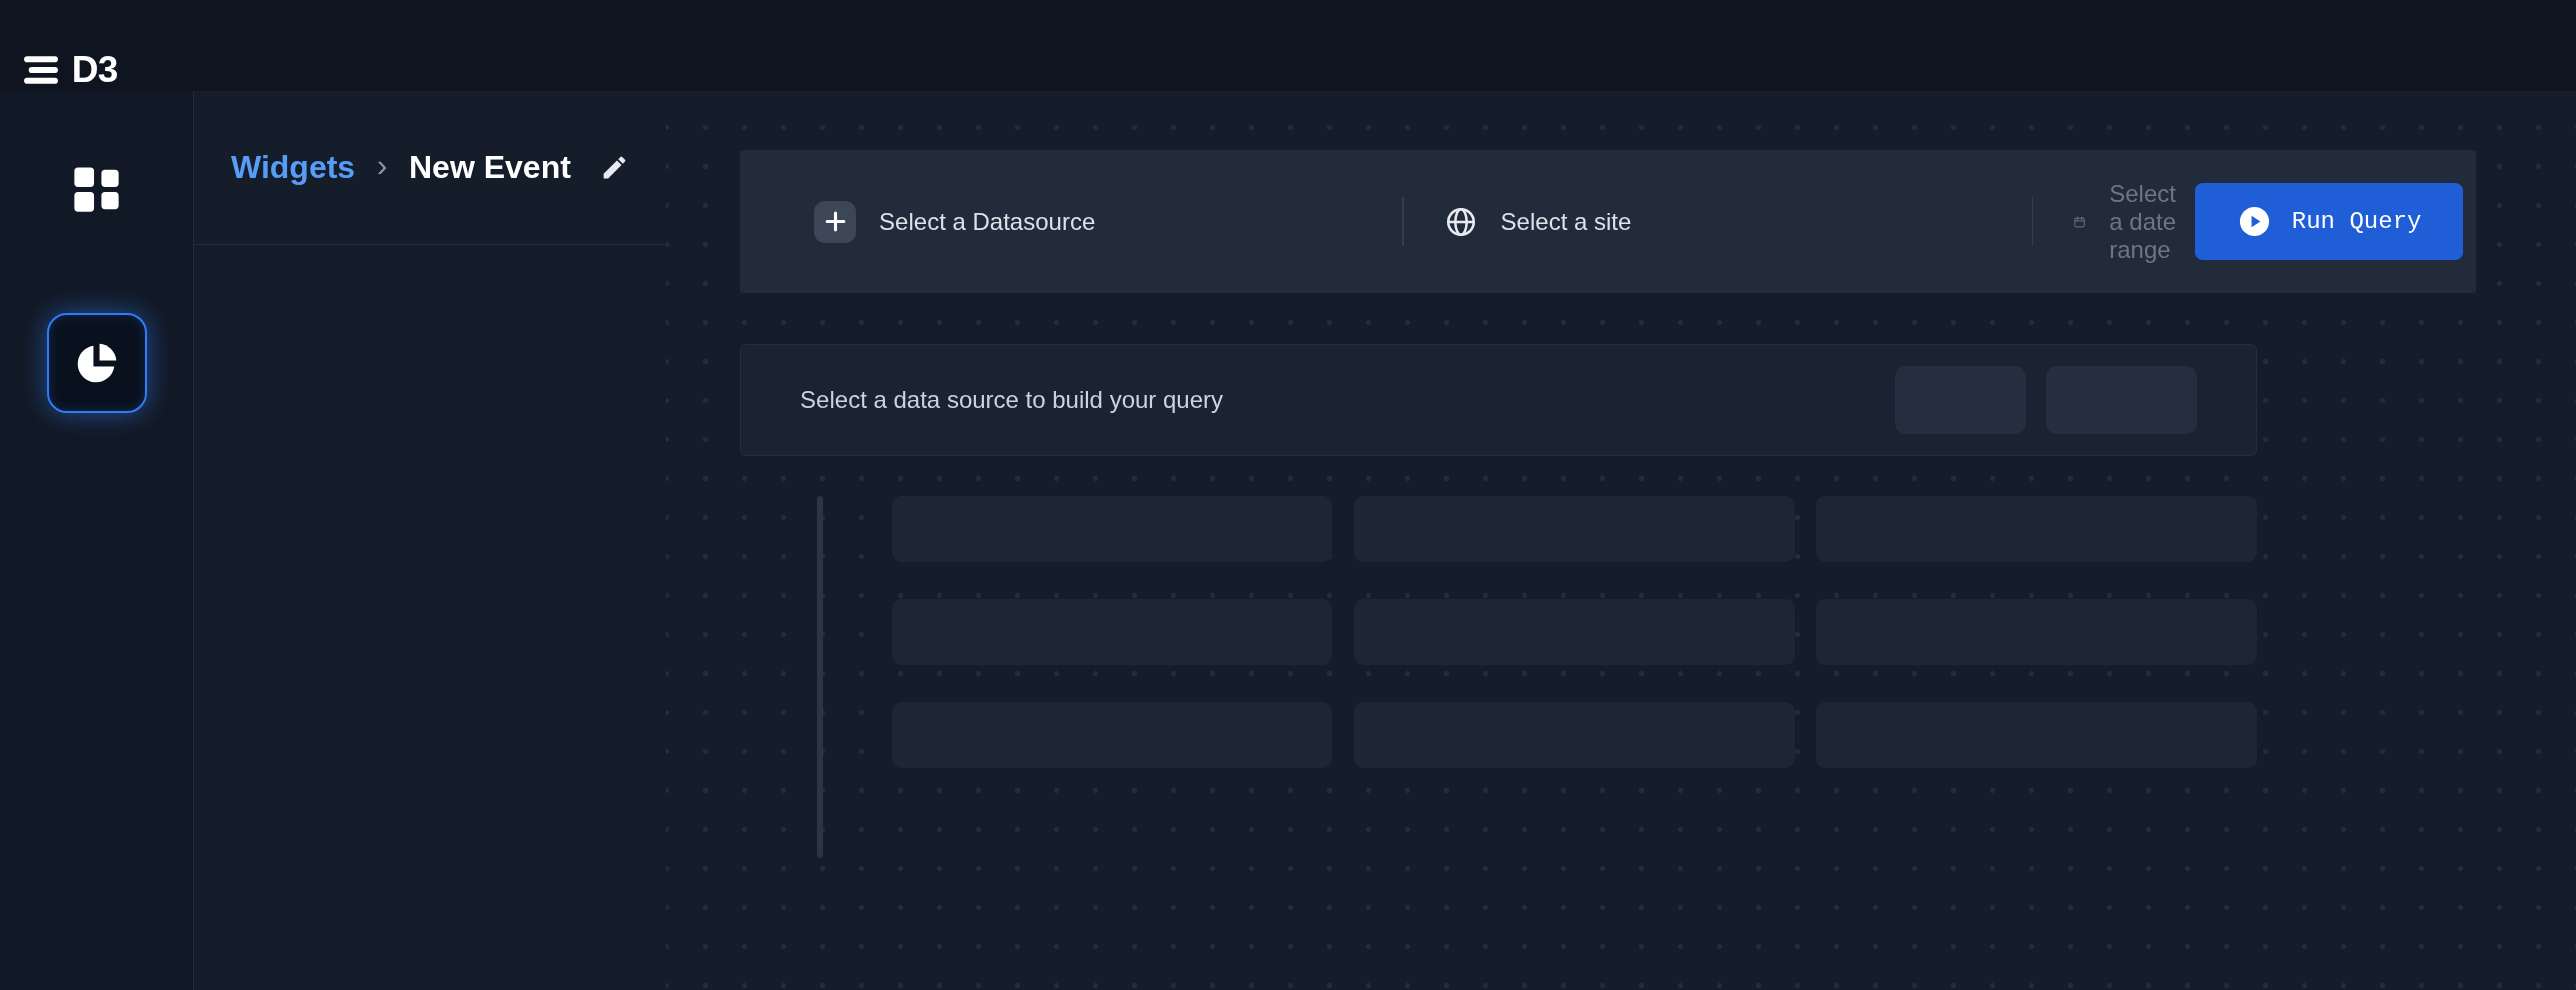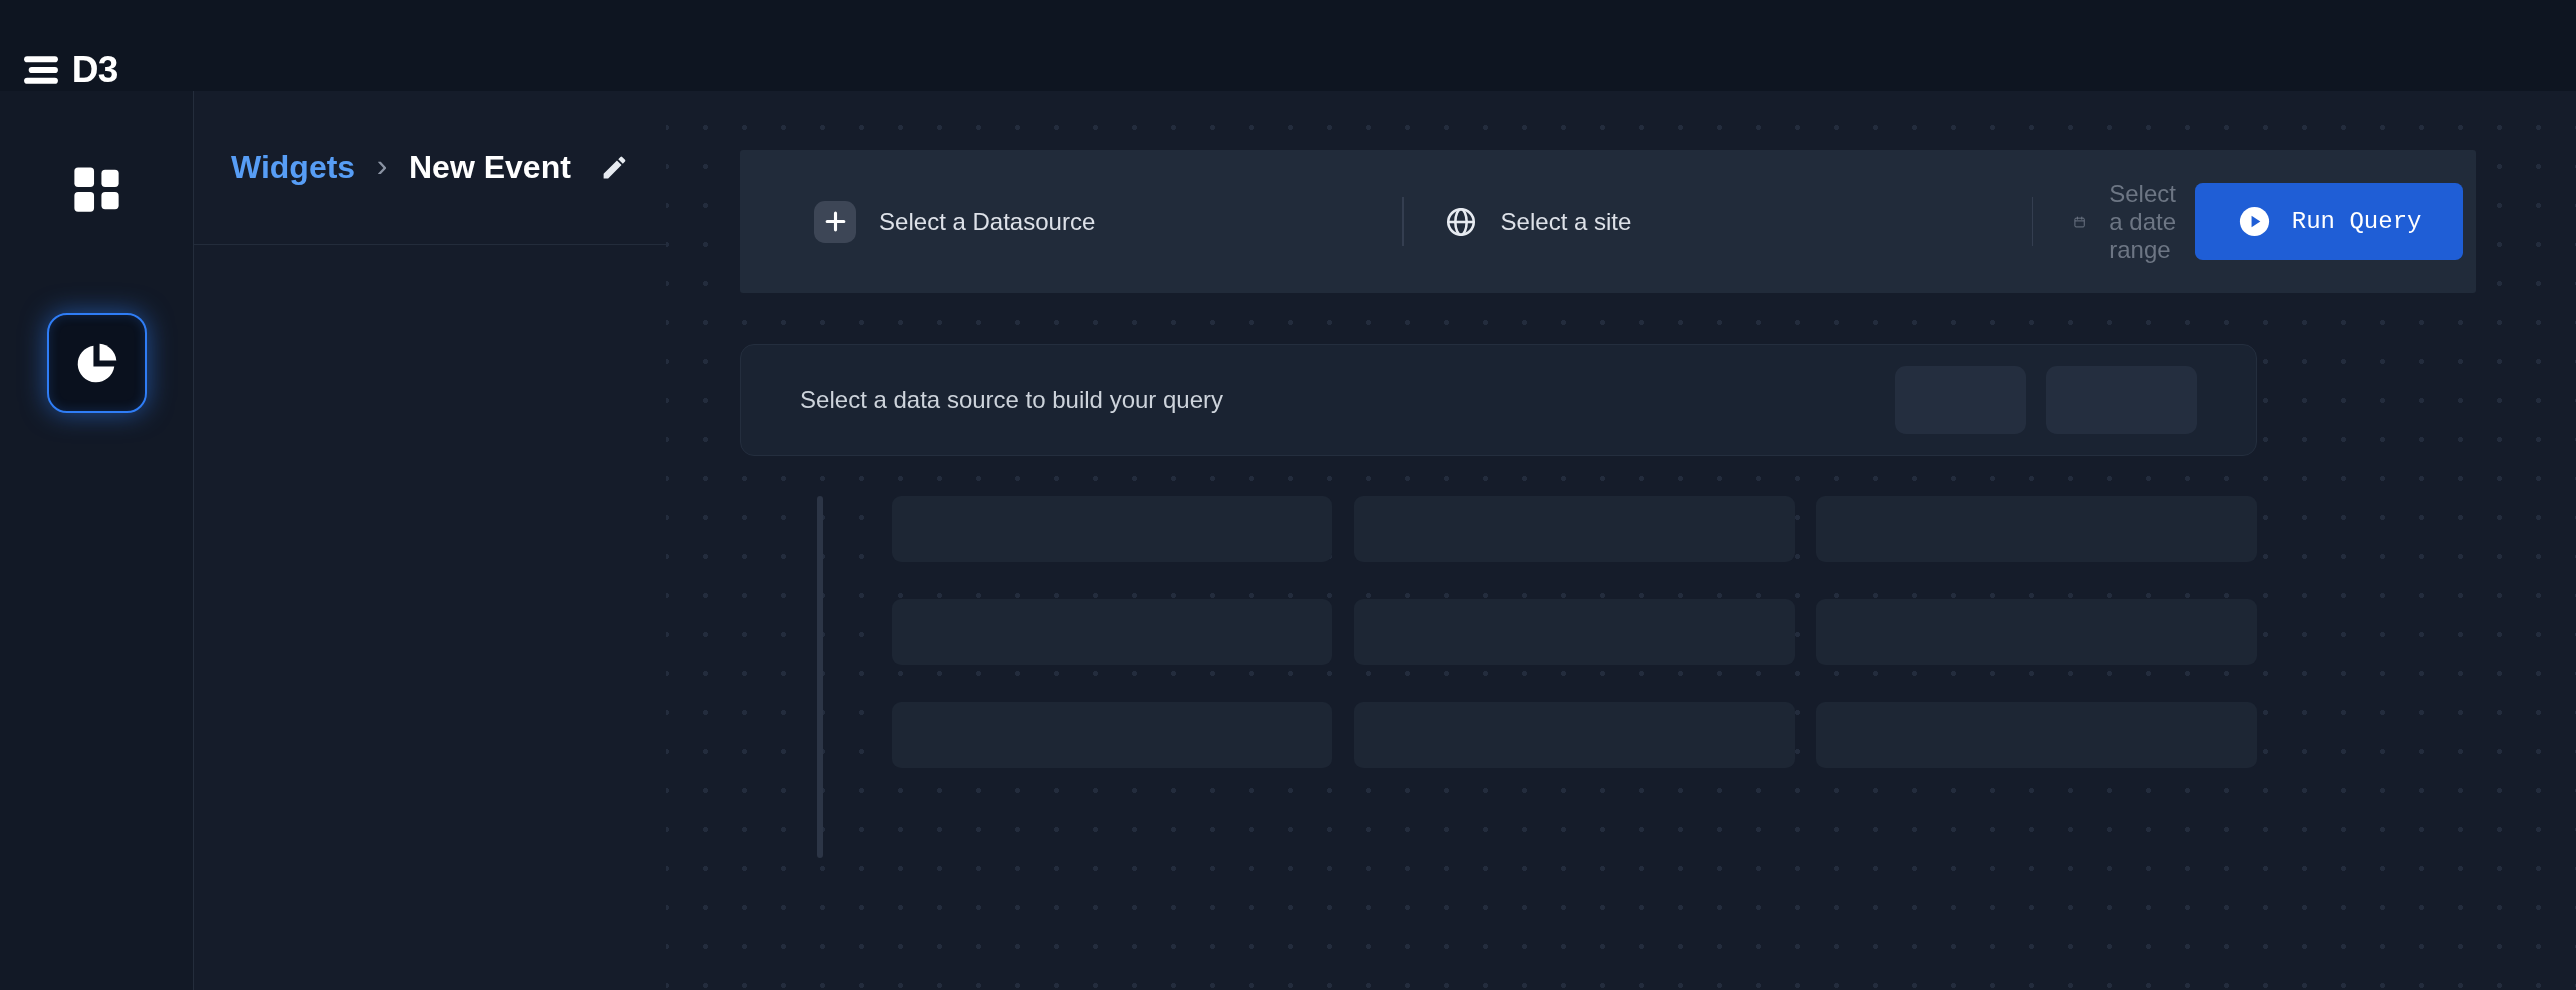--- a/index.html
+++ b/index.html
@@ -116,21 +116,21 @@
     font-family:Liberation Mono, monospace;
     cursor:pointer; flex-shrink:0;
   }
 
   
   .builder-bar {
     margin-top:51px; margin-right:219px;
     height:112px;
     background:#1a2332;
     border:0.8px solid #242e3e;
-    border-radius:14px;
+    border-radius:6px;
     display:flex; align-items:center;
     padding:0 59px;
   }
   .builder-msg { font-size:24px; color:#cdd3db; }
   .spacer { flex:1; }
   .pill { height:68px; border-radius:10.8px; background:#242e3f; }
   .pill.p1 { width:131px; }
   .pill.p2 { width:151px; margin-left:20px; }
 
   

